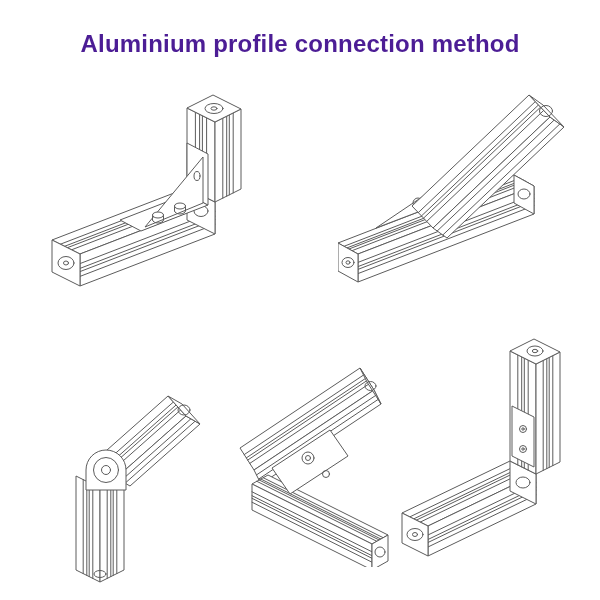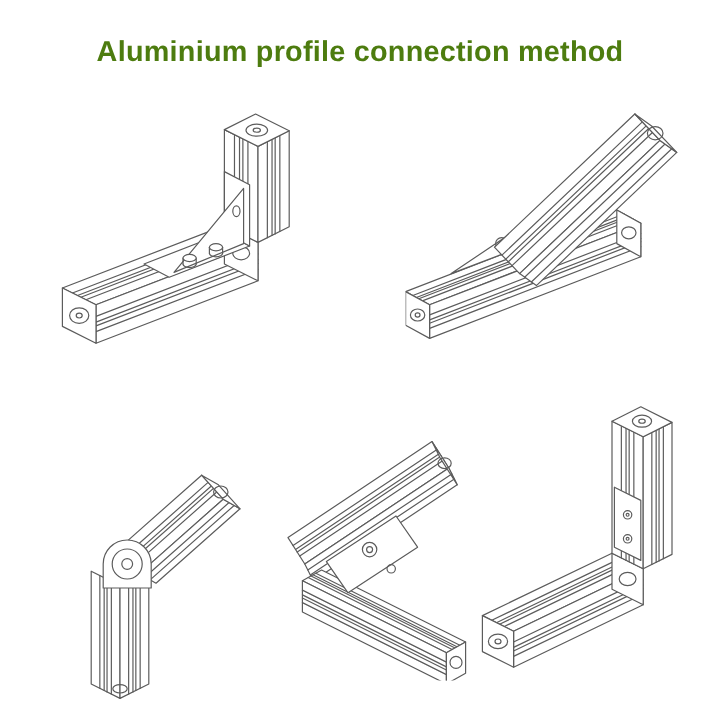--- a/index.html
+++ b/index.html
@@ -1,19 +1,19 @@
 <!DOCTYPE html>
 <html><head>
 <meta charset="utf-8">
 <style>
   html,body{margin:0;padding:0;background:#ffffff;}
   #canvas{position:relative;width:600px;height:600px;background:#ffffff;overflow:hidden;
           font-family:"Liberation Sans",sans-serif;}
   #title{position:absolute;top:30px;left:0;width:600px;text-align:center;
-         font-size:24px;font-weight:600;color:#4d7c0f;letter-spacing:.2px;}
+         font-size:24px;font-weight:600;color:#4c1d95;letter-spacing:.2px;}
   .figure{position:absolute;}
   svg{display:block;}
   .ln{stroke:#5c5c5c;stroke-width:1;fill:none;stroke-linejoin:round;stroke-linecap:round;}
   .face{stroke:#5c5c5c;stroke-width:1;fill:#ffffff;stroke-linejoin:round;}
 </style>
 </head>
 <body>
 
 <div id="canvas">
 

